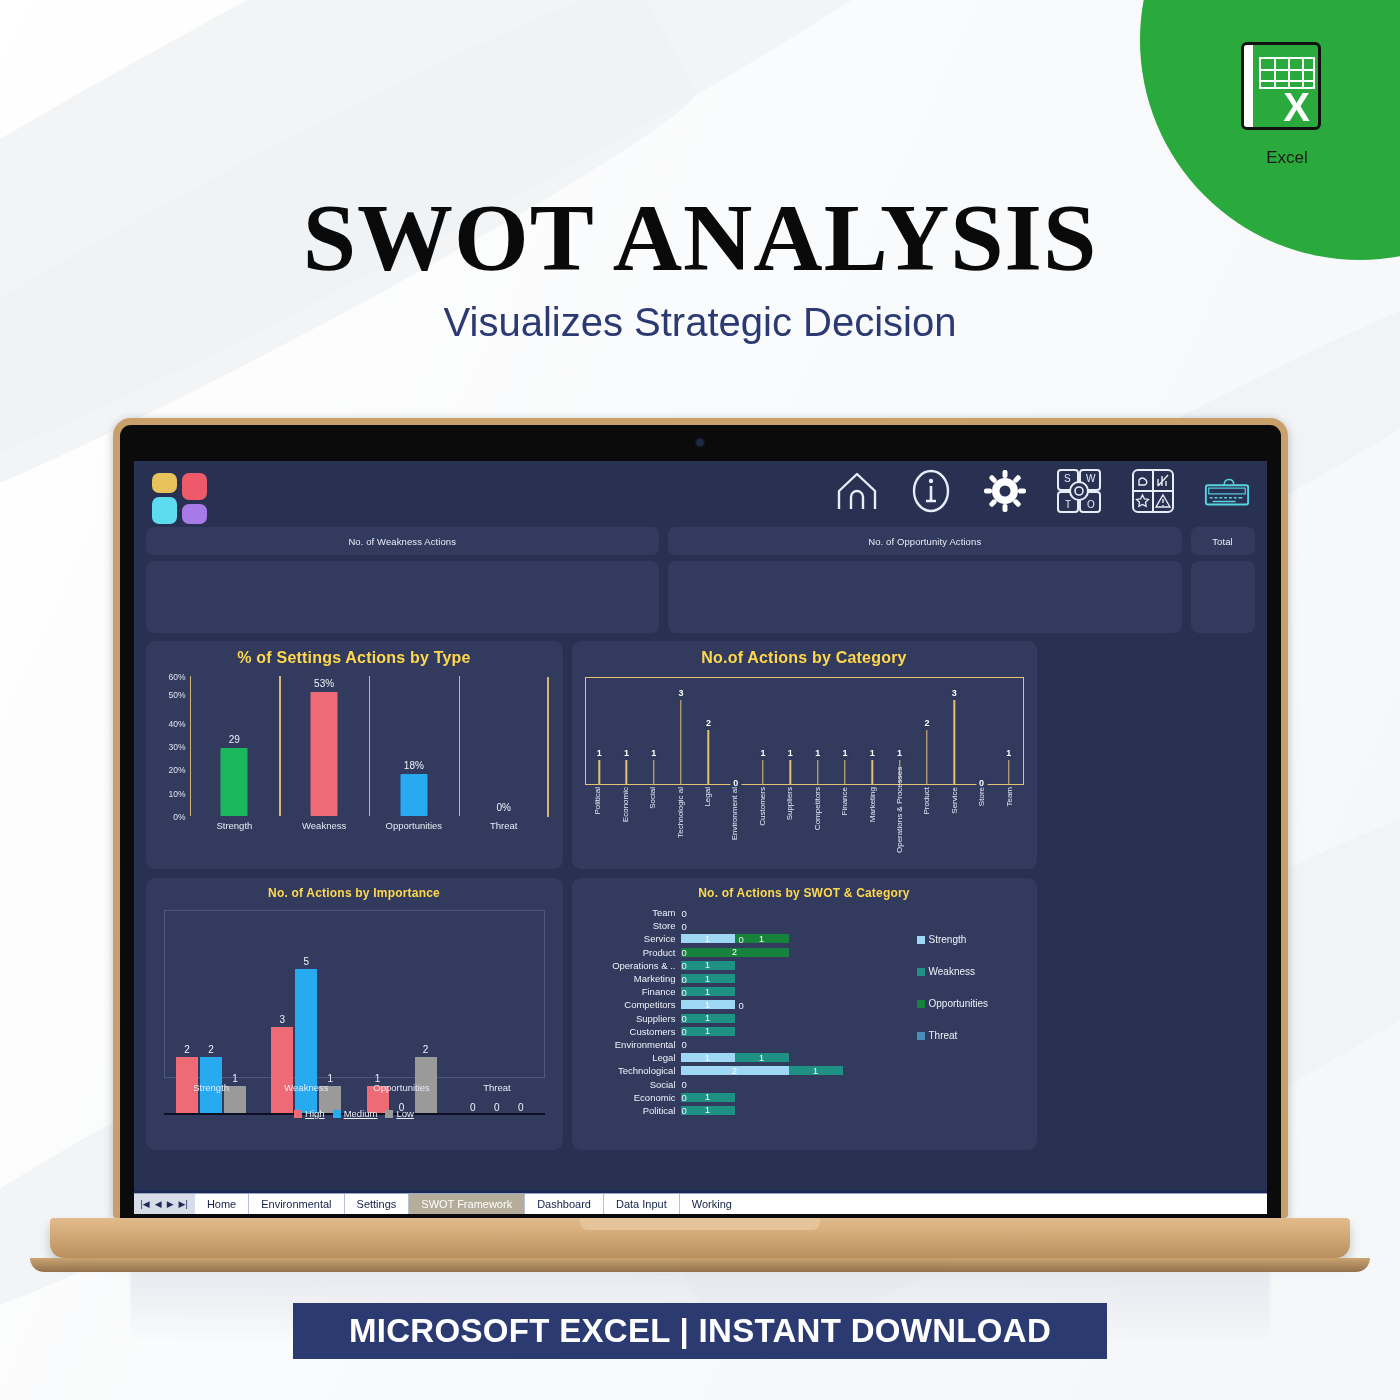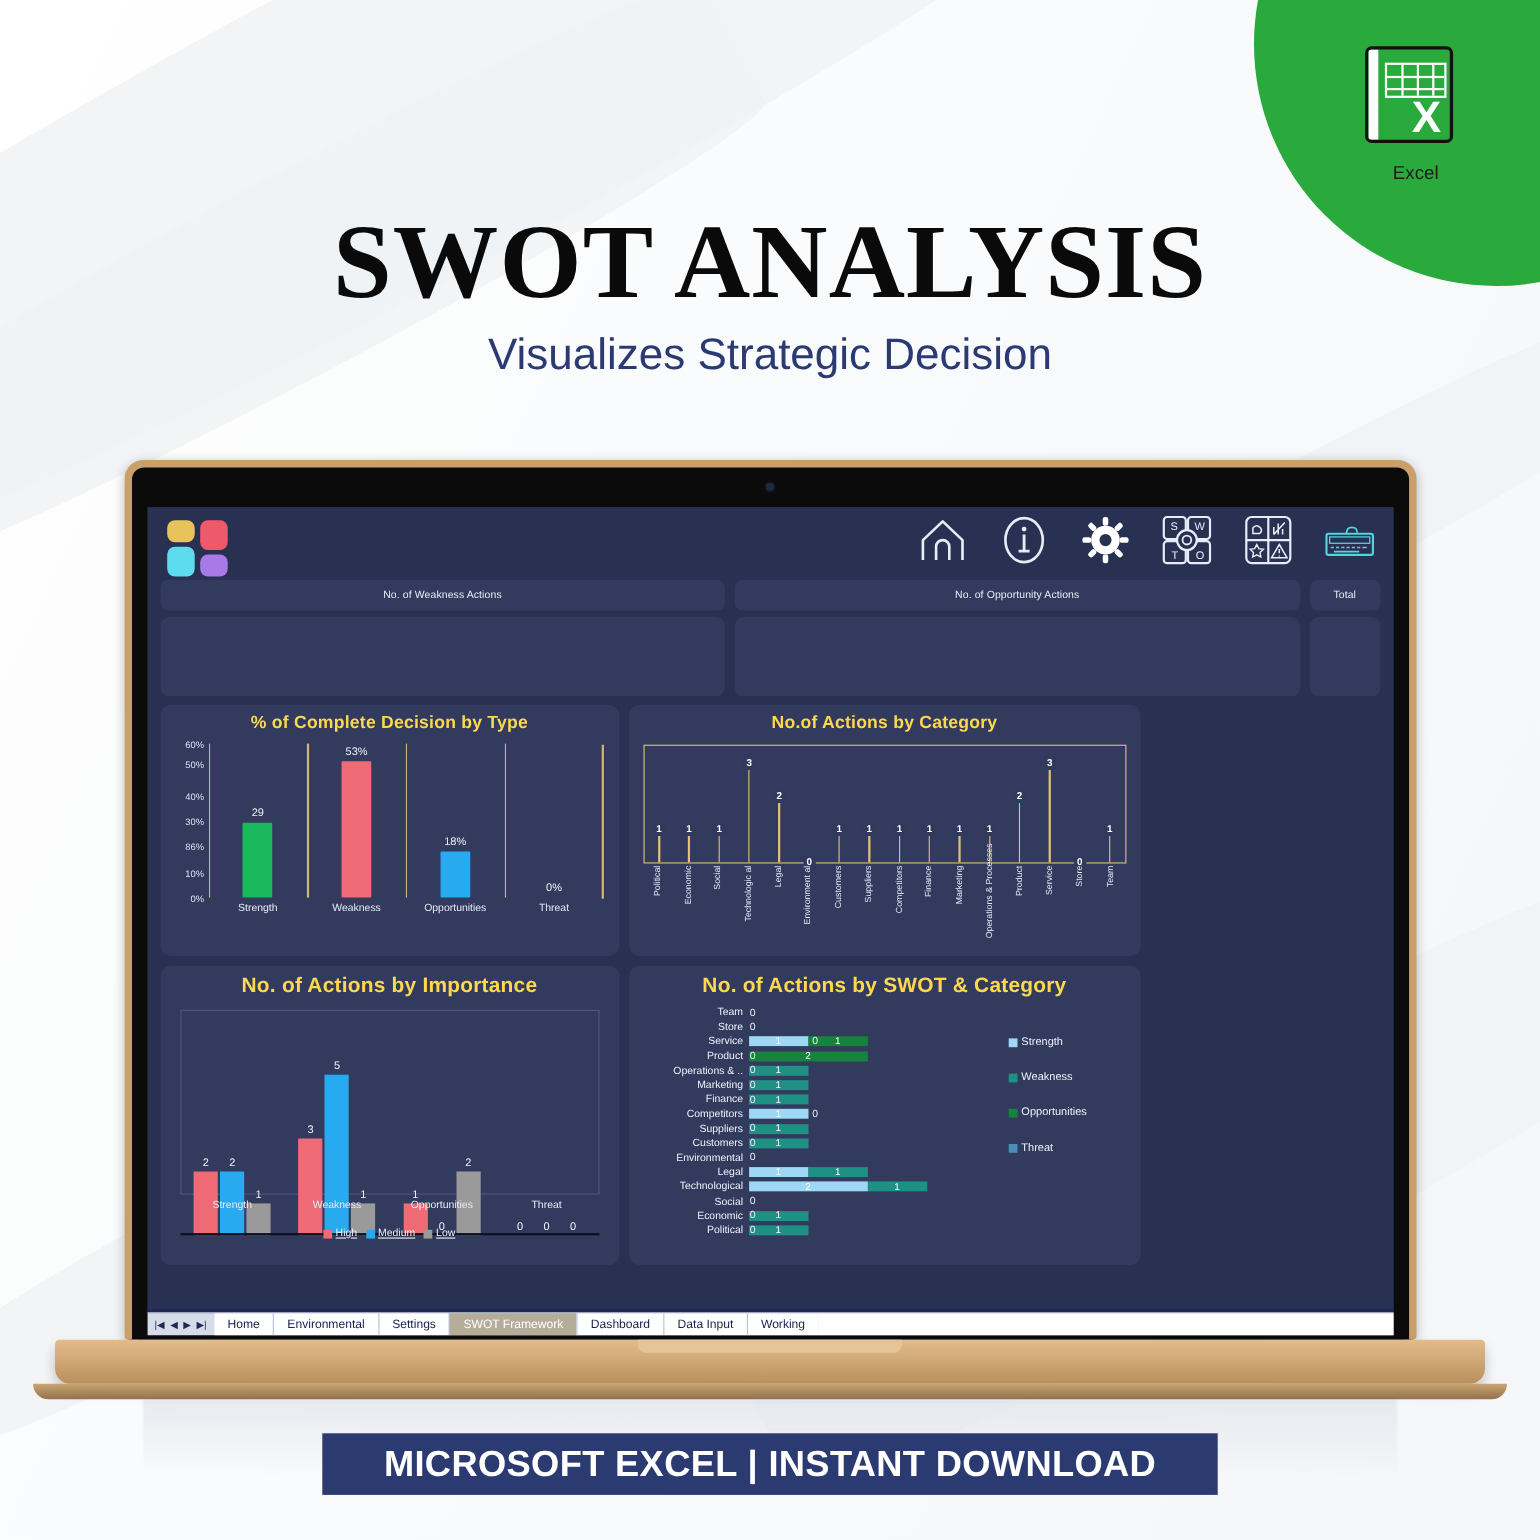--- a/index.html
+++ b/index.html
@@ -132,21 +132,21 @@
   }
   .kpi-body { background: #323b5e; border-radius: 8px; height: 72px; margin-top: 6px; }
 
   .charts { display: flex; flex-wrap: wrap; gap: 9px; padding: 8px 12px 0; }
   .card { background: #323b5e; border-radius: 9px; padding: 8px 10px 6px; }
   .card-a { width: 417px; height: 228px; }
   .card-b { width: 465px; height: 228px; }
   .card-c { width: 417px; height: 272px; }
   .card-d { width: 465px; height: 272px; }
   .card-title { text-align: center; color: #ffd84d; font-weight: 700; font-size: 16px; letter-spacing: .2px; }
-  .card-title.sm { font-size: 19px; }
+  .card-title.sm { font-size: 12px; }
 
   
   .c1-plot { position: relative; height: 155px; margin: 10px 4px 0 0; }
   .c1-yaxis { position: absolute; left: 0; top: 0; width: 30px; height: 140px; }
   .c1-yaxis div {
     position: absolute; right: 0; font-size: 8.5px; color: #dfe3ee;
     transform: translateY(-50%);
   }
   .c1-area { position: absolute; left: 34px; right: 0; top: 0; height: 140px; }
   .c1-col { position: absolute; bottom: 1px; width: 25%; height: 100%; }
@@ -369,26 +369,26 @@
           </div>
           <div class="kpi total">
             <div class="kpi-head">Total</div>
             <div class="kpi-body"></div>
           </div>
         </div>
 
       <div class="charts">
 
         <div class="card card-a">
-          <div class="card-title">% of Complete Decision by Type</div>
+          <div class="card-title">% of Settings Actions by Type</div>
           <div class="c1-plot">
             <div class="c1-yaxis" id="c1y">
                 <div style="top: 140px;">0%</div>
                 <div style="top: 116.667px;">10%</div>
-                <div style="top: 93.3333px;">86%</div>
+                <div style="top: 93.3333px;">20%</div>
                 <div style="top: 70px;">30%</div>
                 <div style="top: 46.6667px;">40%</div>
                 <div style="top: 18px;">50%</div>
                 <div style="top: 0px;">60%</div>
               </div>
             <div class="c1-area" id="c1a">
               <div class="c1-edge"></div>
             <div class="c1-col" style="left: 0%;">
                   <div class="c1-tick"></div>
                   <div class="c1-bar" style="height: 67.6667px; background: rgb(25, 184, 90);"></div>

